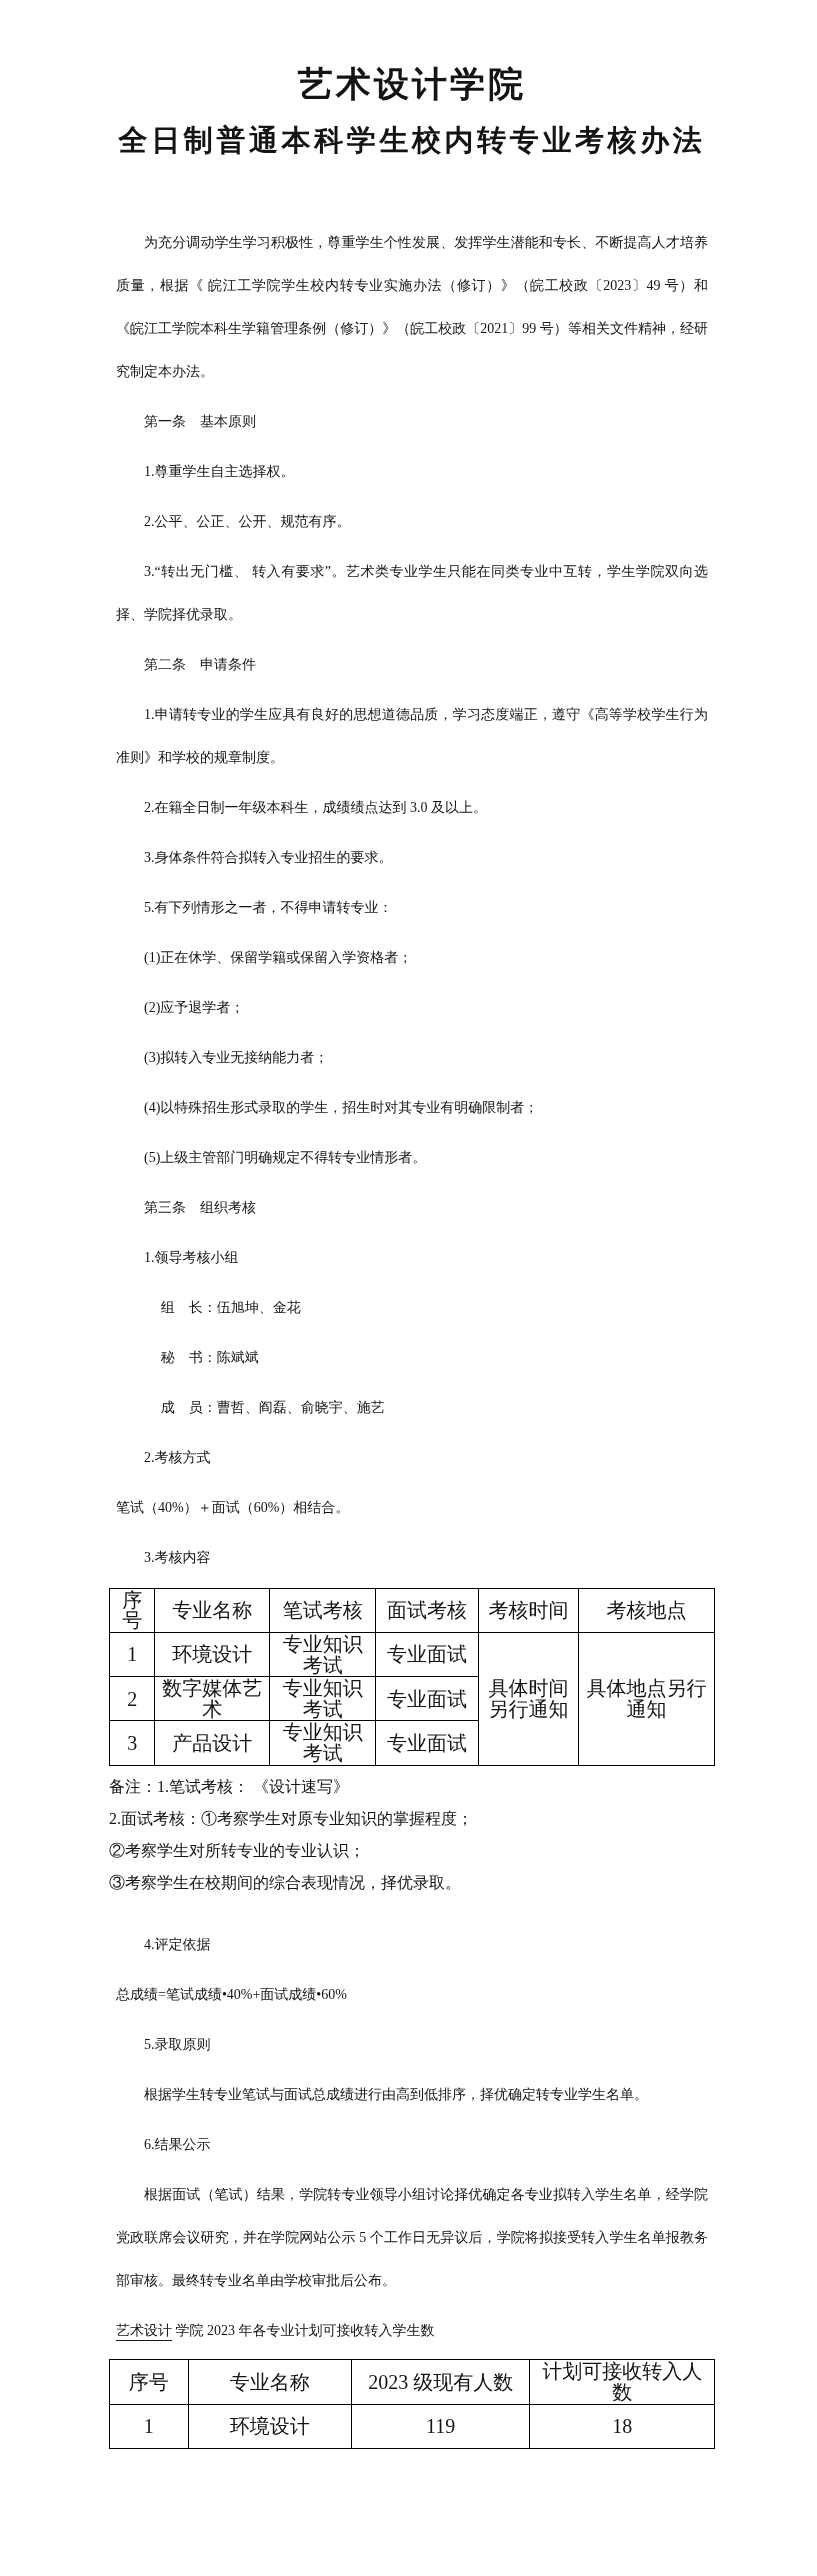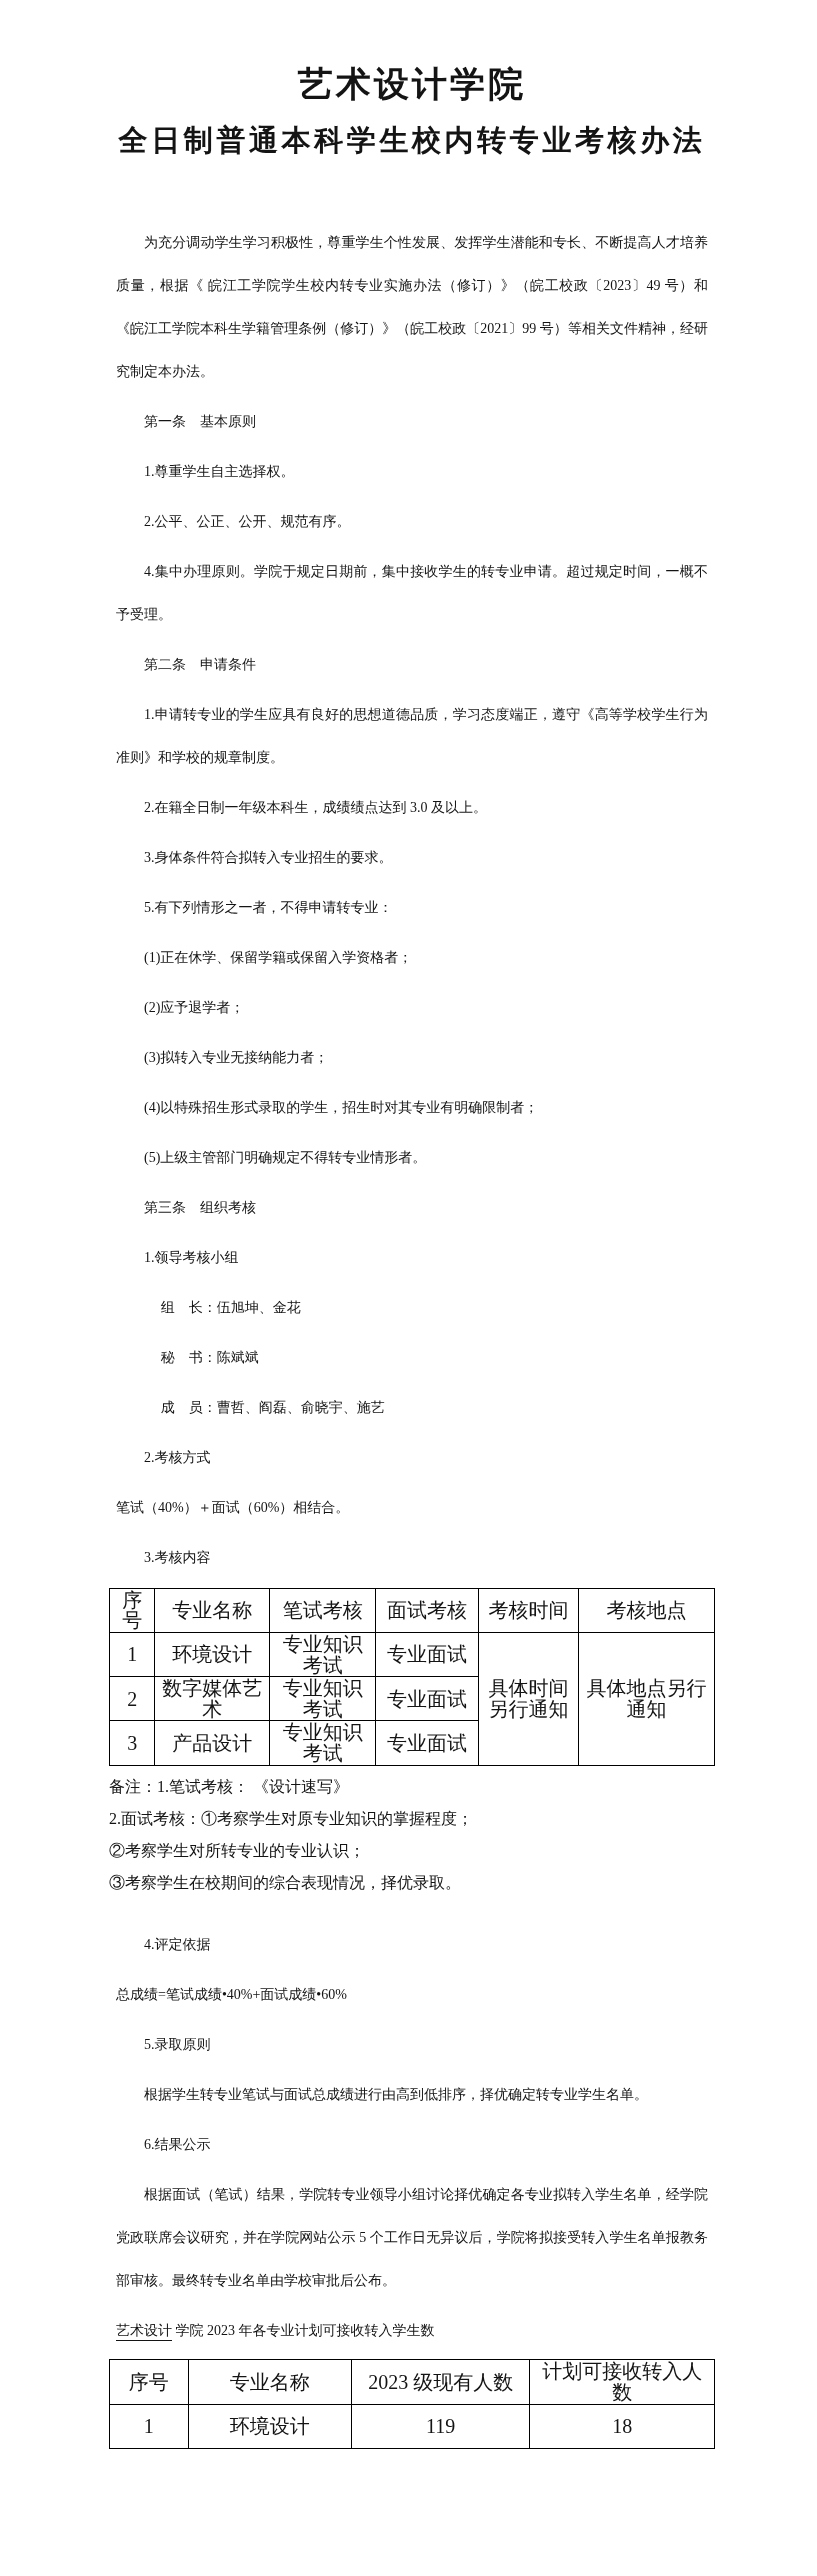--- a/index.html
+++ b/index.html
@@ -55,21 +55,21 @@
 <div class="page">
 
   <h1 class="title1">艺术设计学院</h1>
   <h1 class="title2">全日制普通本科学生校内转专业考核办法</h1>
 
   <p class="body ind">为充分调动学生学习积极性，尊重学生个性发展、发挥学生潜能和专长、不断提高人才培养质量，根据《 皖江工学院学生校内转专业实施办法（修订）》（皖工校政〔2023〕49 号）和《皖江工学院本科生学籍管理条例（修订）》（皖工校政〔2021〕99 号）等相关文件精神，经研究制定本办法。</p>
 
   <p class="body ind">第一条　基本原则</p>
   <p class="body ind">1.尊重学生自主选择权。</p>
   <p class="body ind">2.公平、公正、公开、规范有序。</p>
-  <p class="body ind">4.集中办理原则。学院于规定日期前，集中接收学生的转专业申请。超过规定时间，一概不予受理。</p>
+  <p class="body ind">3.“转出无门槛、 转入有要求”。艺术类专业学生只能在同类专业中互转，学生学院双向选择、学院择优录取。</p>
 
   <p class="body ind">第二条　申请条件</p>
   <p class="body ind">1.申请转专业的学生应具有良好的思想道德品质，学习态度端正，遵守《高等学校学生行为准则》和学校的规章制度。</p>
   <p class="body ind">2.在籍全日制一年级本科生，成绩绩点达到 3.0 及以上。</p>
   <p class="body ind">3.身体条件符合拟转入专业招生的要求。</p>
   <p class="body ind">5.有下列情形之一者，不得申请转专业：</p>
   <p class="body ind">(1)正在休学、保留学籍或保留入学资格者；</p>
   <p class="body ind">(2)应予退学者；</p>
   <p class="body ind">(3)拟转入专业无接纳能力者；</p>
   <p class="body ind">(4)以特殊招生形式录取的学生，招生时对其专业有明确限制者；</p>

